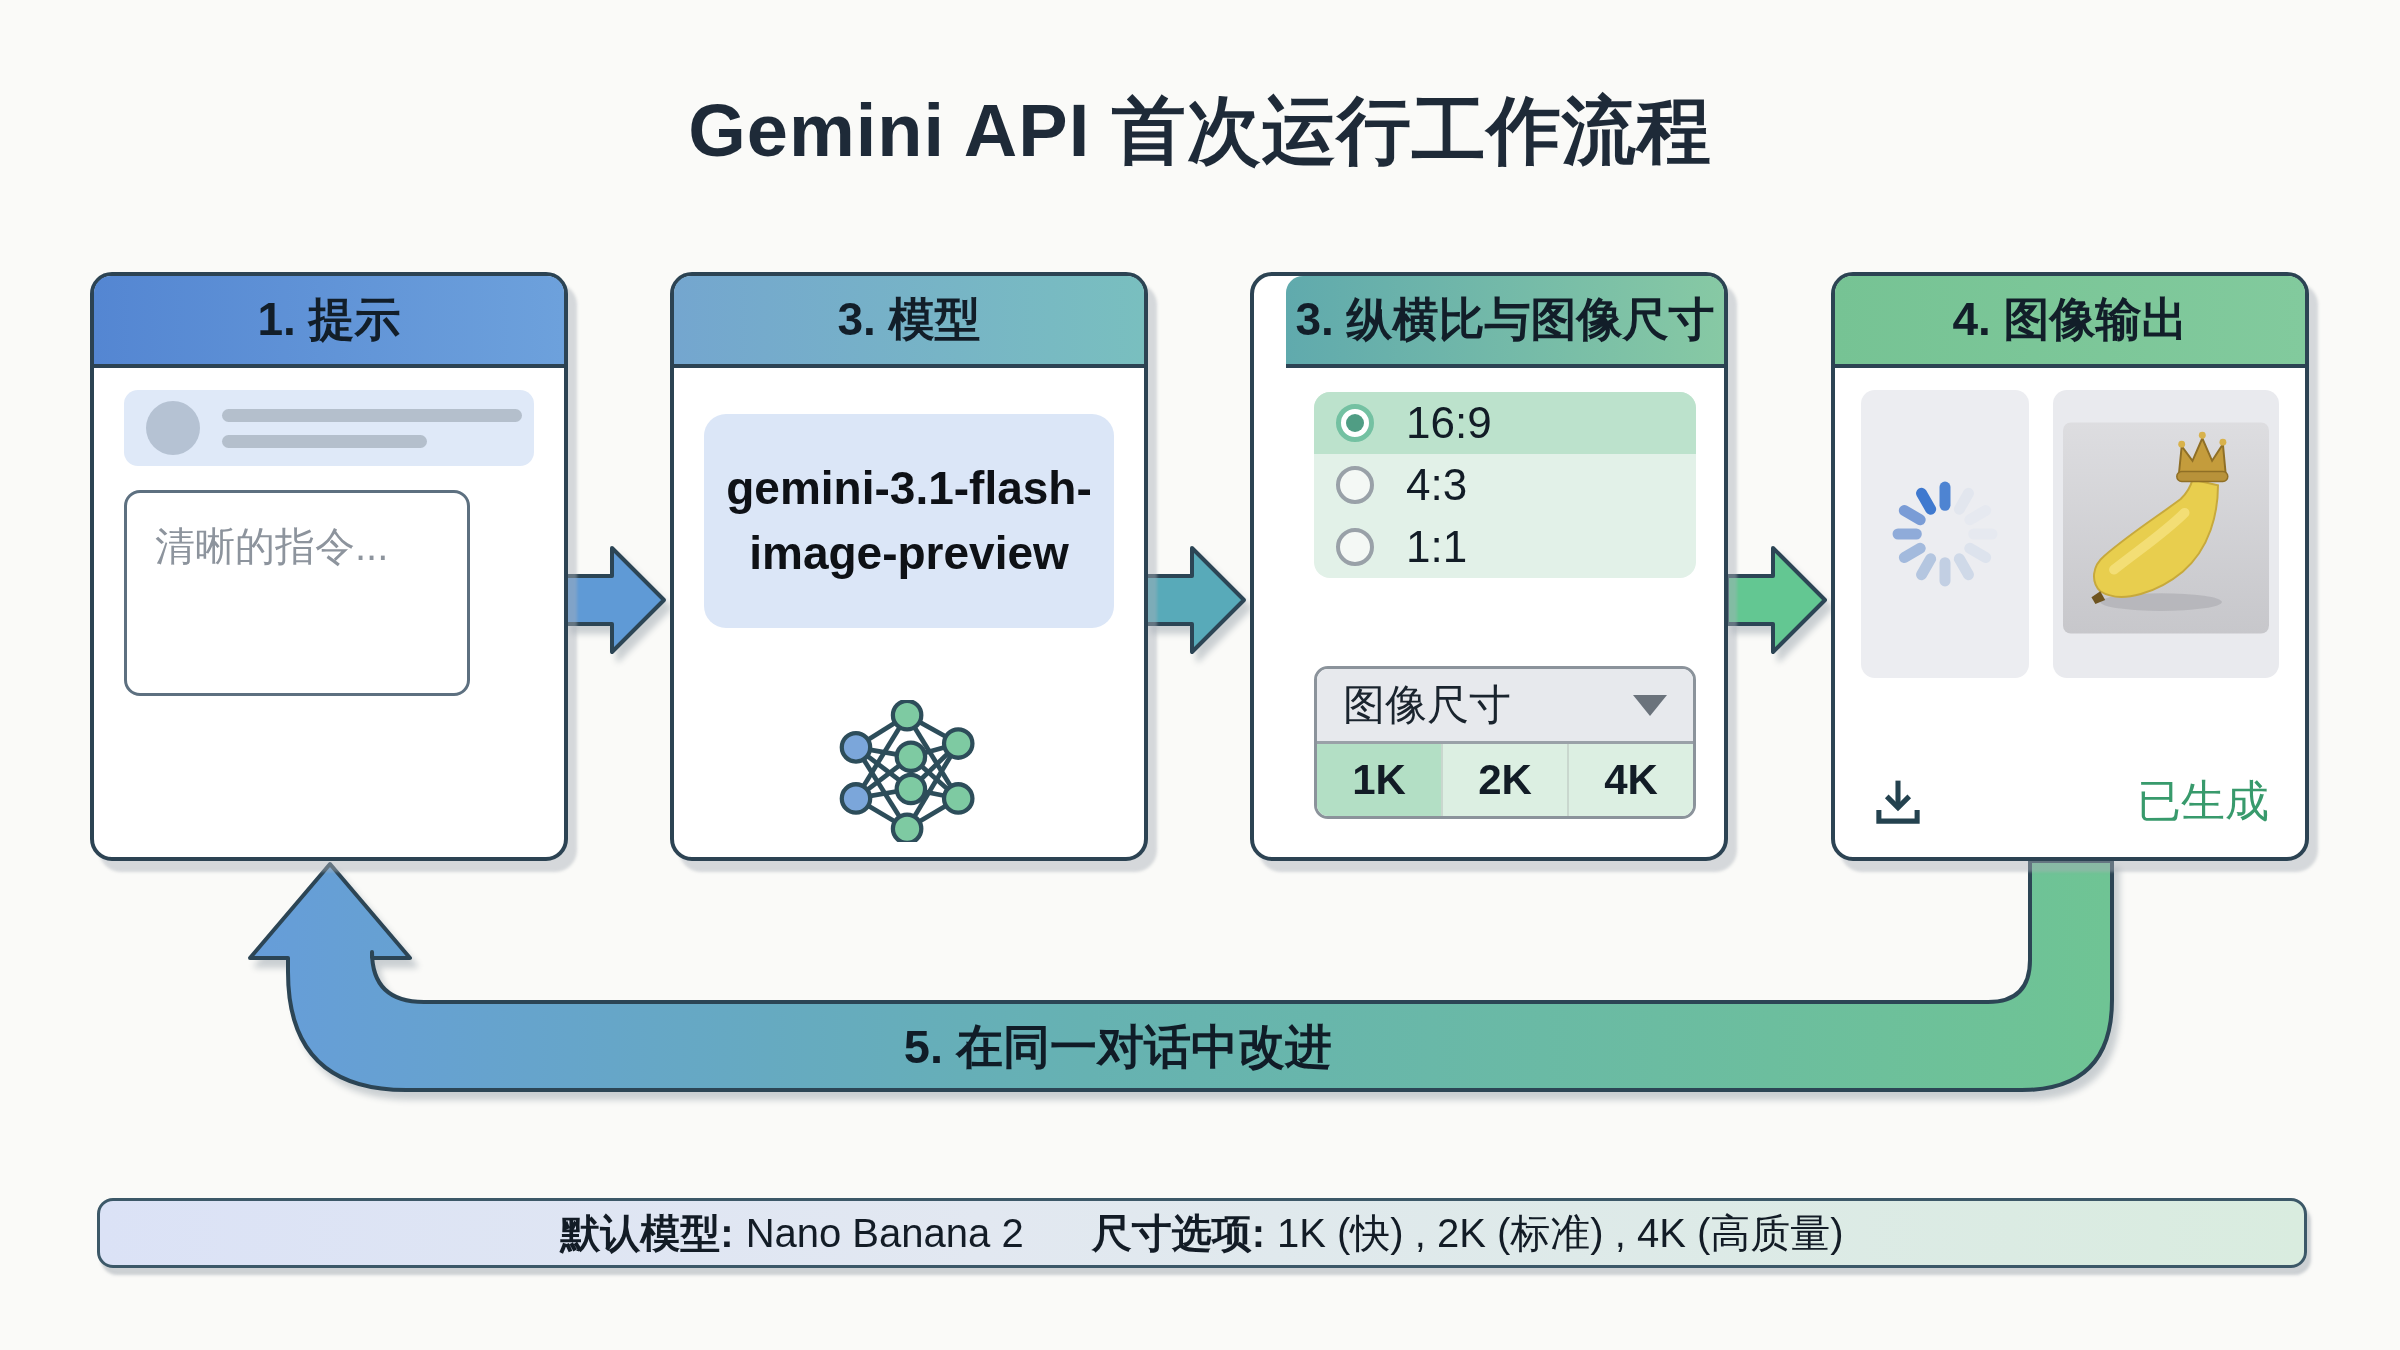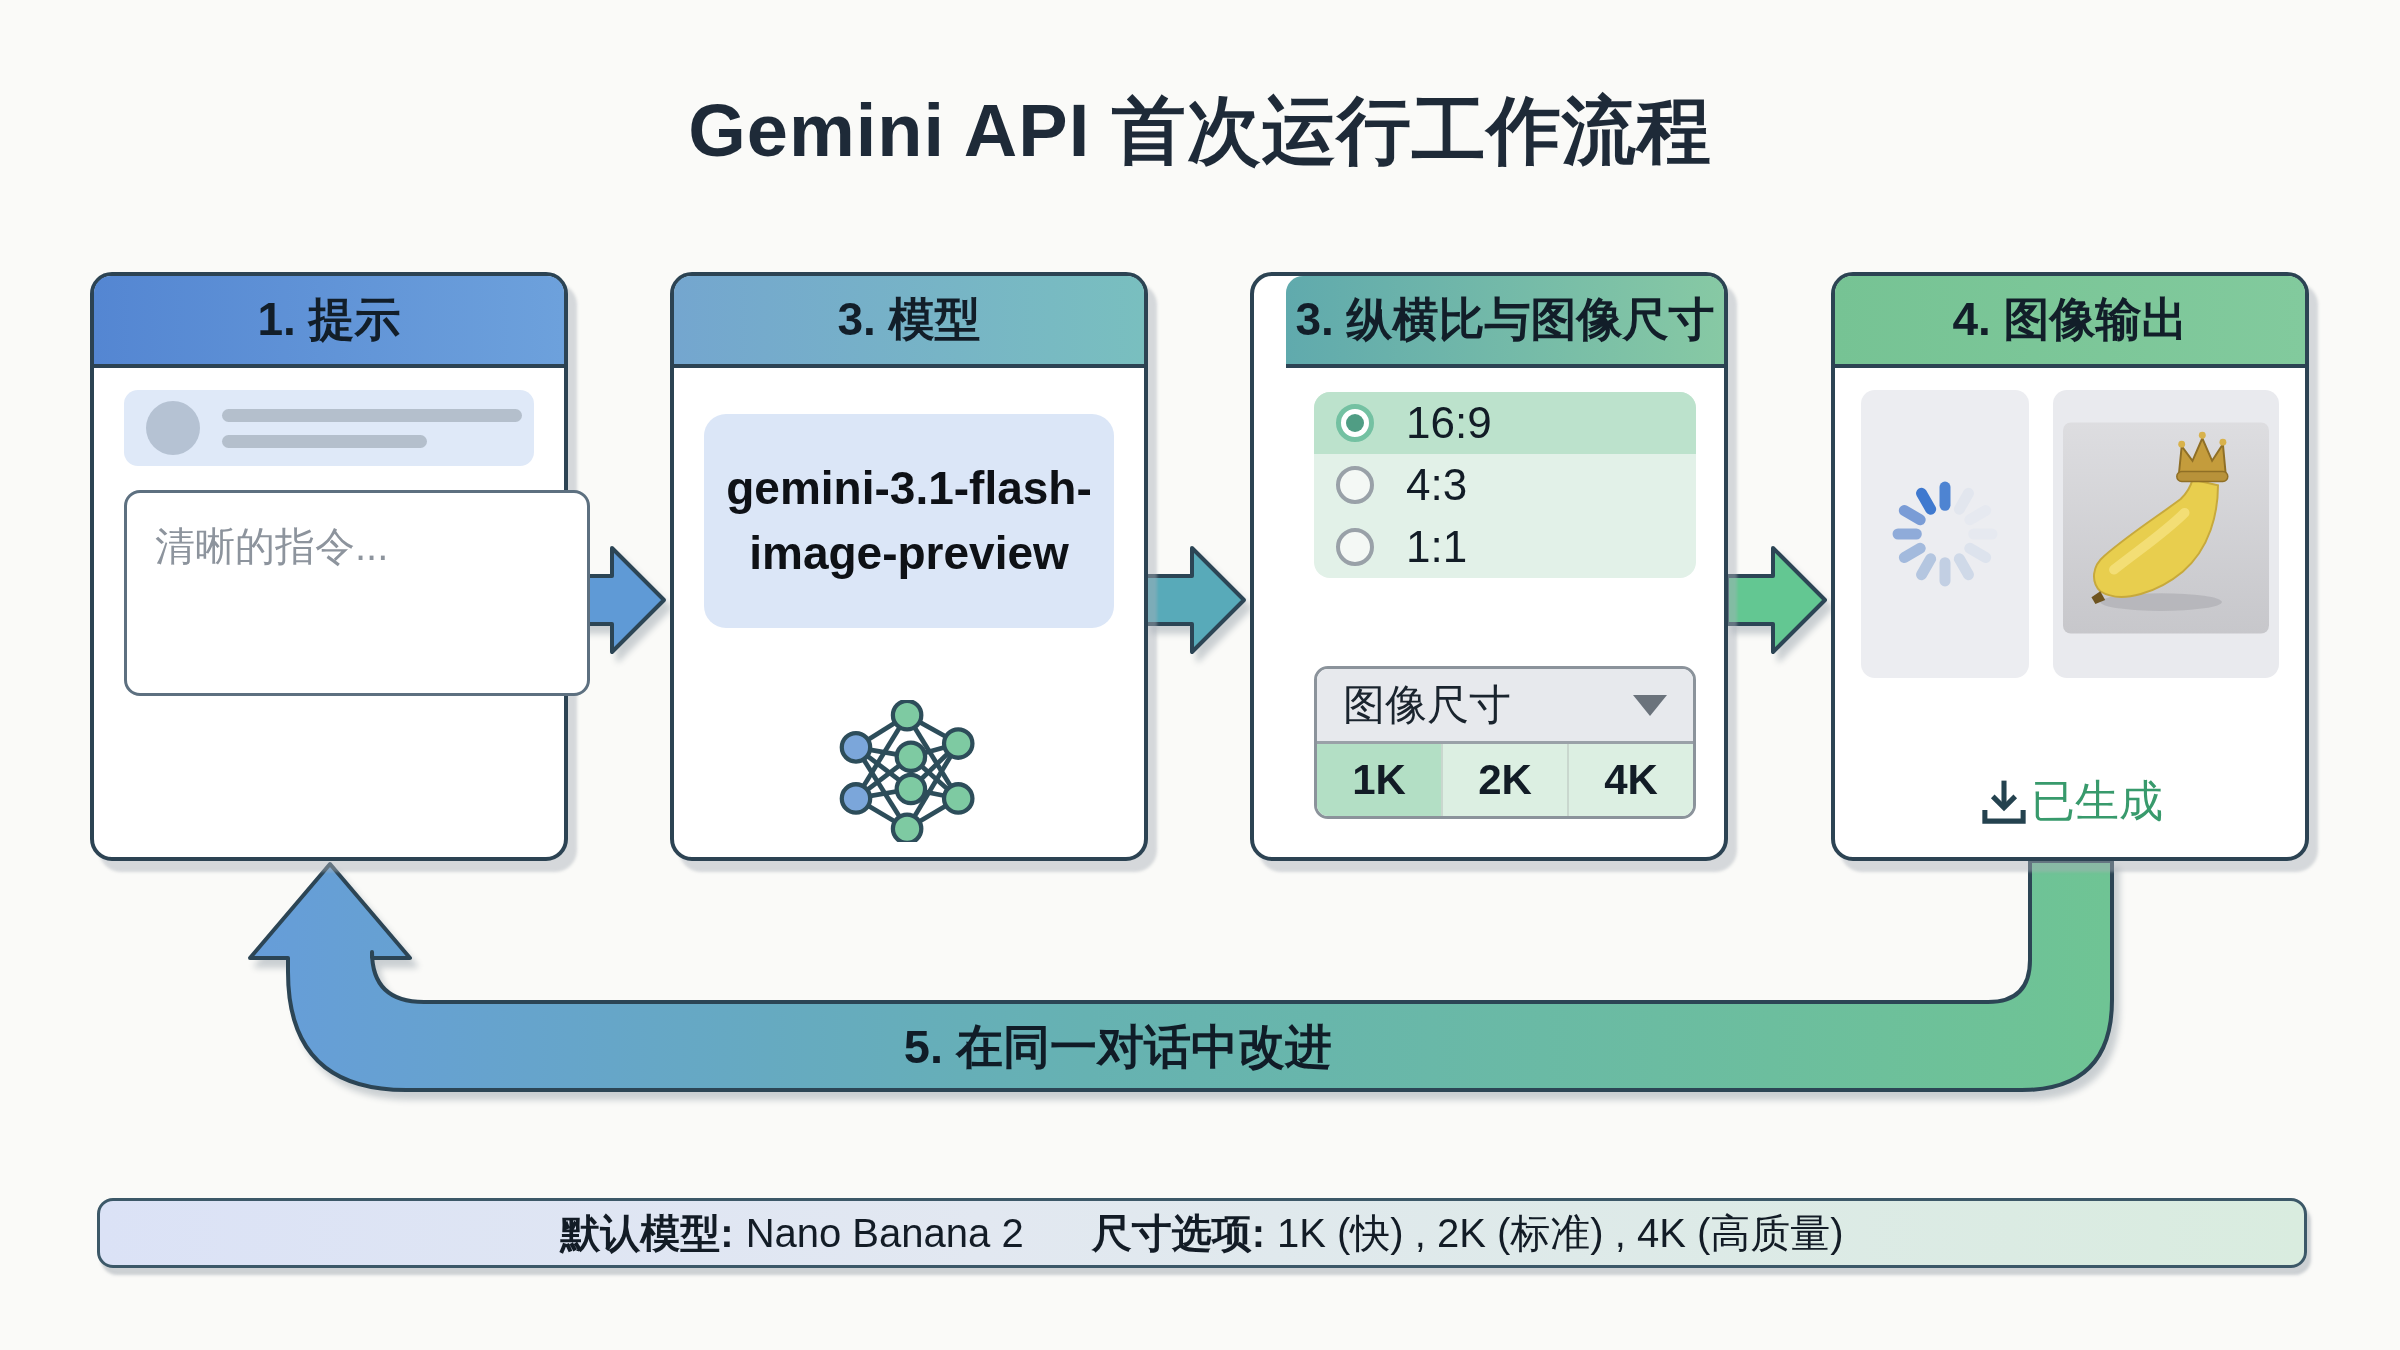--- a/index.html
+++ b/index.html
@@ -38,21 +38,21 @@
   .user-chip{
     margin:22px 30px 0;height:76px;background:#dfe9f8;border-radius:14px;
     display:flex;align-items:center;padding:0 22px;gap:22px;
   }
   .avatar{width:54px;height:54px;border-radius:50%;background:#b5c2d3;flex:0 0 auto;}
   .chip-lines{display:flex;flex-direction:column;gap:13px;}
   .chip-line{height:13px;border-radius:7px;background:#b4bfcc;}
   .chip-line.l1{width:300px;}
   .chip-line.l2{width:205px;}
   .prompt-input{
-    display:block;margin:24px 30px 0;width:466px;height:206px;box-sizing:border-box;
+    display:block;margin:24px 30px 0;width:346px;height:206px;box-sizing:border-box;
     border:3px solid #5d7080;border-radius:16px;background:#fff;
     font-family:inherit;font-size:40px;color:#333;padding:26px 28px;resize:none;outline:none;
   }
   .prompt-input::placeholder{color:#8d949d;}
   
   .model-box{
     margin:46px 30px 0;height:214px;background:#dbe6f7;border-radius:22px;
     display:flex;flex-direction:column;align-items:center;justify-content:center;
     font-size:46px;font-weight:800;color:#0e1116;line-height:1.42;text-align:center;
   }
@@ -77,21 +77,21 @@
     font-size:42px;font-weight:600;color:#121c26;background:#dcefe2;}
   .segment + .segment{border-left:2px solid #c9d7ce;}
   .segment.selected{background:#b3dfc5;}
   
   .tiles{margin:22px 26px 0;display:flex;gap:24px;height:288px;}
   .tile{border-radius:14px;}
   .tile.loading{width:178px;background:#ecedf1;display:flex;align-items:center;justify-content:center;}
   .tile.result{flex:1;background:#e9eaee;display:flex;align-items:center;justify-content:center;
     padding:28px 10px 40px;box-sizing:border-box;}
   .output-footer{position:absolute;left:36px;right:36px;bottom:26px;
-    display:flex;align-items:center;justify-content:center;}
+    display:flex;align-items:center;justify-content:space-between;}
   .status-text{font-size:44px;color:#389a6c;}
   
   .loop-label{
     position:absolute;top:1016px;left:0;width:2236px;text-align:center;z-index:3;
     font-size:47px;font-weight:800;color:#101c27;
   }
   
   .footer-bar{
     position:absolute;left:97px;top:1198px;width:2210px;height:70px;box-sizing:border-box;
     border:3px solid #3c5868;border-radius:16px;

